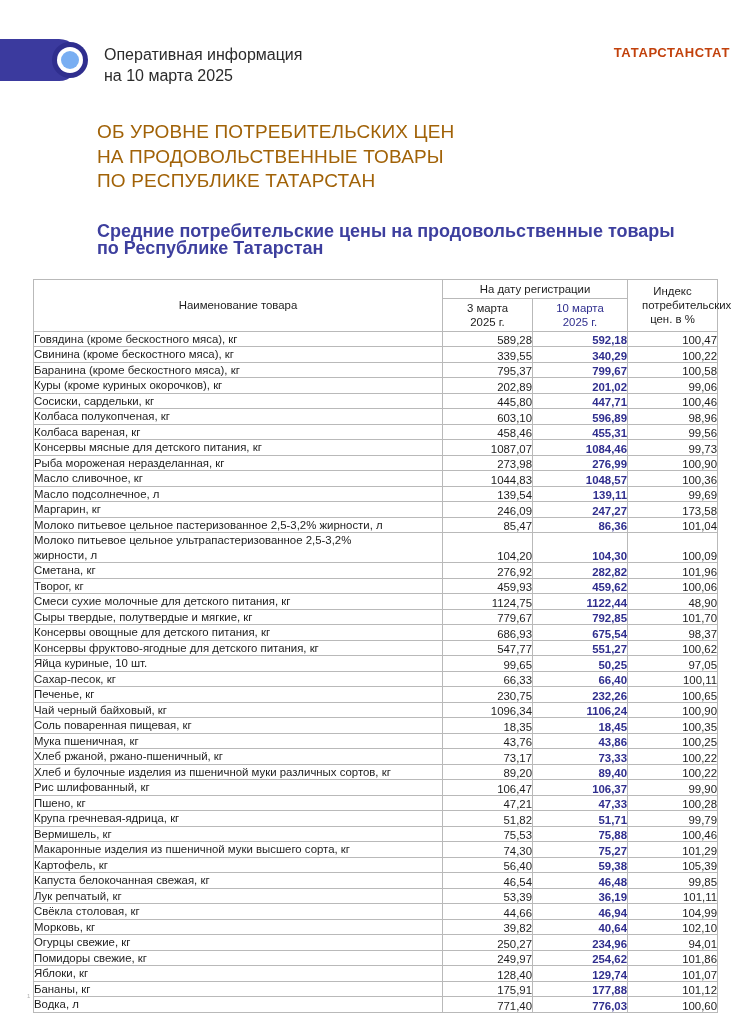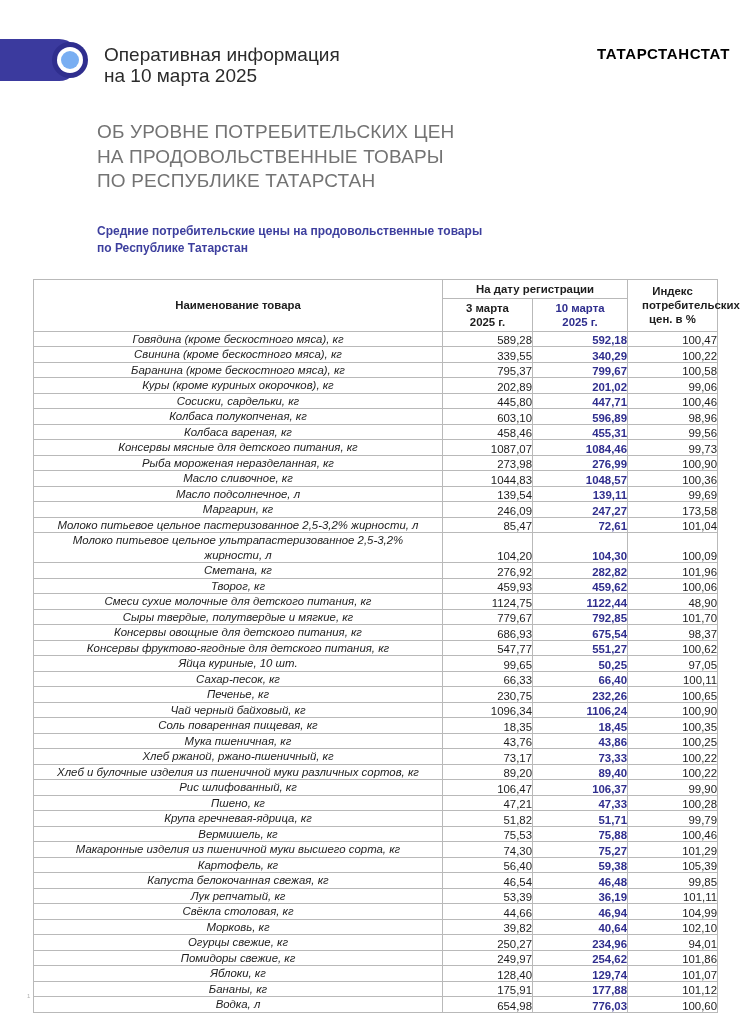--- a/index.html
+++ b/index.html
@@ -56,48 +56,48 @@
     top: 51px;
     width: 18px;
     height: 18px;
     border-radius: 50%;
     background: #79aef2;
   }
   .masthead-text {
     position: absolute;
     left: 104px;
     top: 44px;
-    font-size: 19px;
+    font-size: 16px;
     line-height: 21px;
     color: #2b2b2b;
     white-space: pre-line;
   }
   .brandmark {
     position: absolute;
     right: 18px;
     top: 45px;
-    font-size: 15px;
+    font-size: 13px;
     font-weight: bold;
     letter-spacing: 0.6px;
-    color: #000000;
+    color: #c2410c;
   }
 
   
   .main-title {
     margin: 48px 0 0 97px;
     font-size: 19px;
     line-height: 24.5px;
     font-weight: normal;
-    color: #737373;
+    color: #a16207;
     white-space: pre-line;
     letter-spacing: 0.15px;
   }
   .sub-title {
     margin: 29px 0 0 97px;
-    font-size: 12px;
+    font-size: 18px;
     line-height: 17px;
     font-weight: bold;
     color: #3d3f9e;
     white-space: pre-line;
   }
 
   
   .table-wrap {
     margin: 22px 0 0 33px;
     width: 684px;
@@ -115,35 +115,34 @@
   table.price-table col.c-index { width: 90px; }
 
   table.price-table th,
   table.price-table td {
     border: 1px solid #b9b9b9;
     padding: 0;
     vertical-align: bottom;
   }
   table.price-table thead th {
     text-align: center;
-    font-weight: bold;
+    font-weight: normal;
     vertical-align: middle;
     padding: 2px 14px;
     line-height: 14px;
   }
   th.h-name { vertical-align: middle; }
   th.h-group { padding-bottom: 1px; }
   th.h-curr { color: #2f2e8e; font-weight: bold; margin-left: 8px; }
   th.h-index { line-height: 14px; margin-left: 12px; }
 
   td.name {
-    text-align: center;
+    text-align: left;
     padding: 1px 4px 1px 6px;
     line-height: 14.5px;
-    font-style: italic;
   }
   td.num {
     text-align: right;
     padding: 1px 9px 1px 4px;
     white-space: nowrap;
   }
   td.curr {
     color: #2f2e8e;
     font-weight: bold;
   }
@@ -268,21 +267,21 @@
         </tr>
         <tr>
           <td class="name">Маргарин, кг</td>
           <td class="num">246,09</td>
           <td class="num curr">247,27</td>
           <td class="num">173,58</td>
         </tr>
         <tr>
           <td class="name">Молоко питьевое цельное пастеризованное 2,5-3,2% жирности, л</td>
           <td class="num">85,47</td>
-          <td class="num curr">72,61</td>
+          <td class="num curr">86,36</td>
           <td class="num">101,04</td>
         </tr>
         <tr class="tall">
           <td class="name">Молоко питьевое цельное ультрапастеризованное 2,5-3,2%<br>жирности, л</td>
           <td class="num">104,20</td>
           <td class="num curr">104,30</td>
           <td class="num">100,09</td>
         </tr>
         <tr>
           <td class="name">Сметана, кг</td>
@@ -447,21 +446,21 @@
           <td class="num">101,07</td>
         </tr>
         <tr>
           <td class="name">Бананы, кг</td>
           <td class="num">175,91</td>
           <td class="num curr">177,88</td>
           <td class="num">101,12</td>
         </tr>
         <tr>
           <td class="name">Водка, л</td>
-          <td class="num">654,98</td>
+          <td class="num">771,40</td>
           <td class="num curr">776,03</td>
           <td class="num">100,60</td>
         </tr>
       </tbody>
   </table>
 </div>
 
 <div class="page-mark">1</div>
 
 </body></html>

